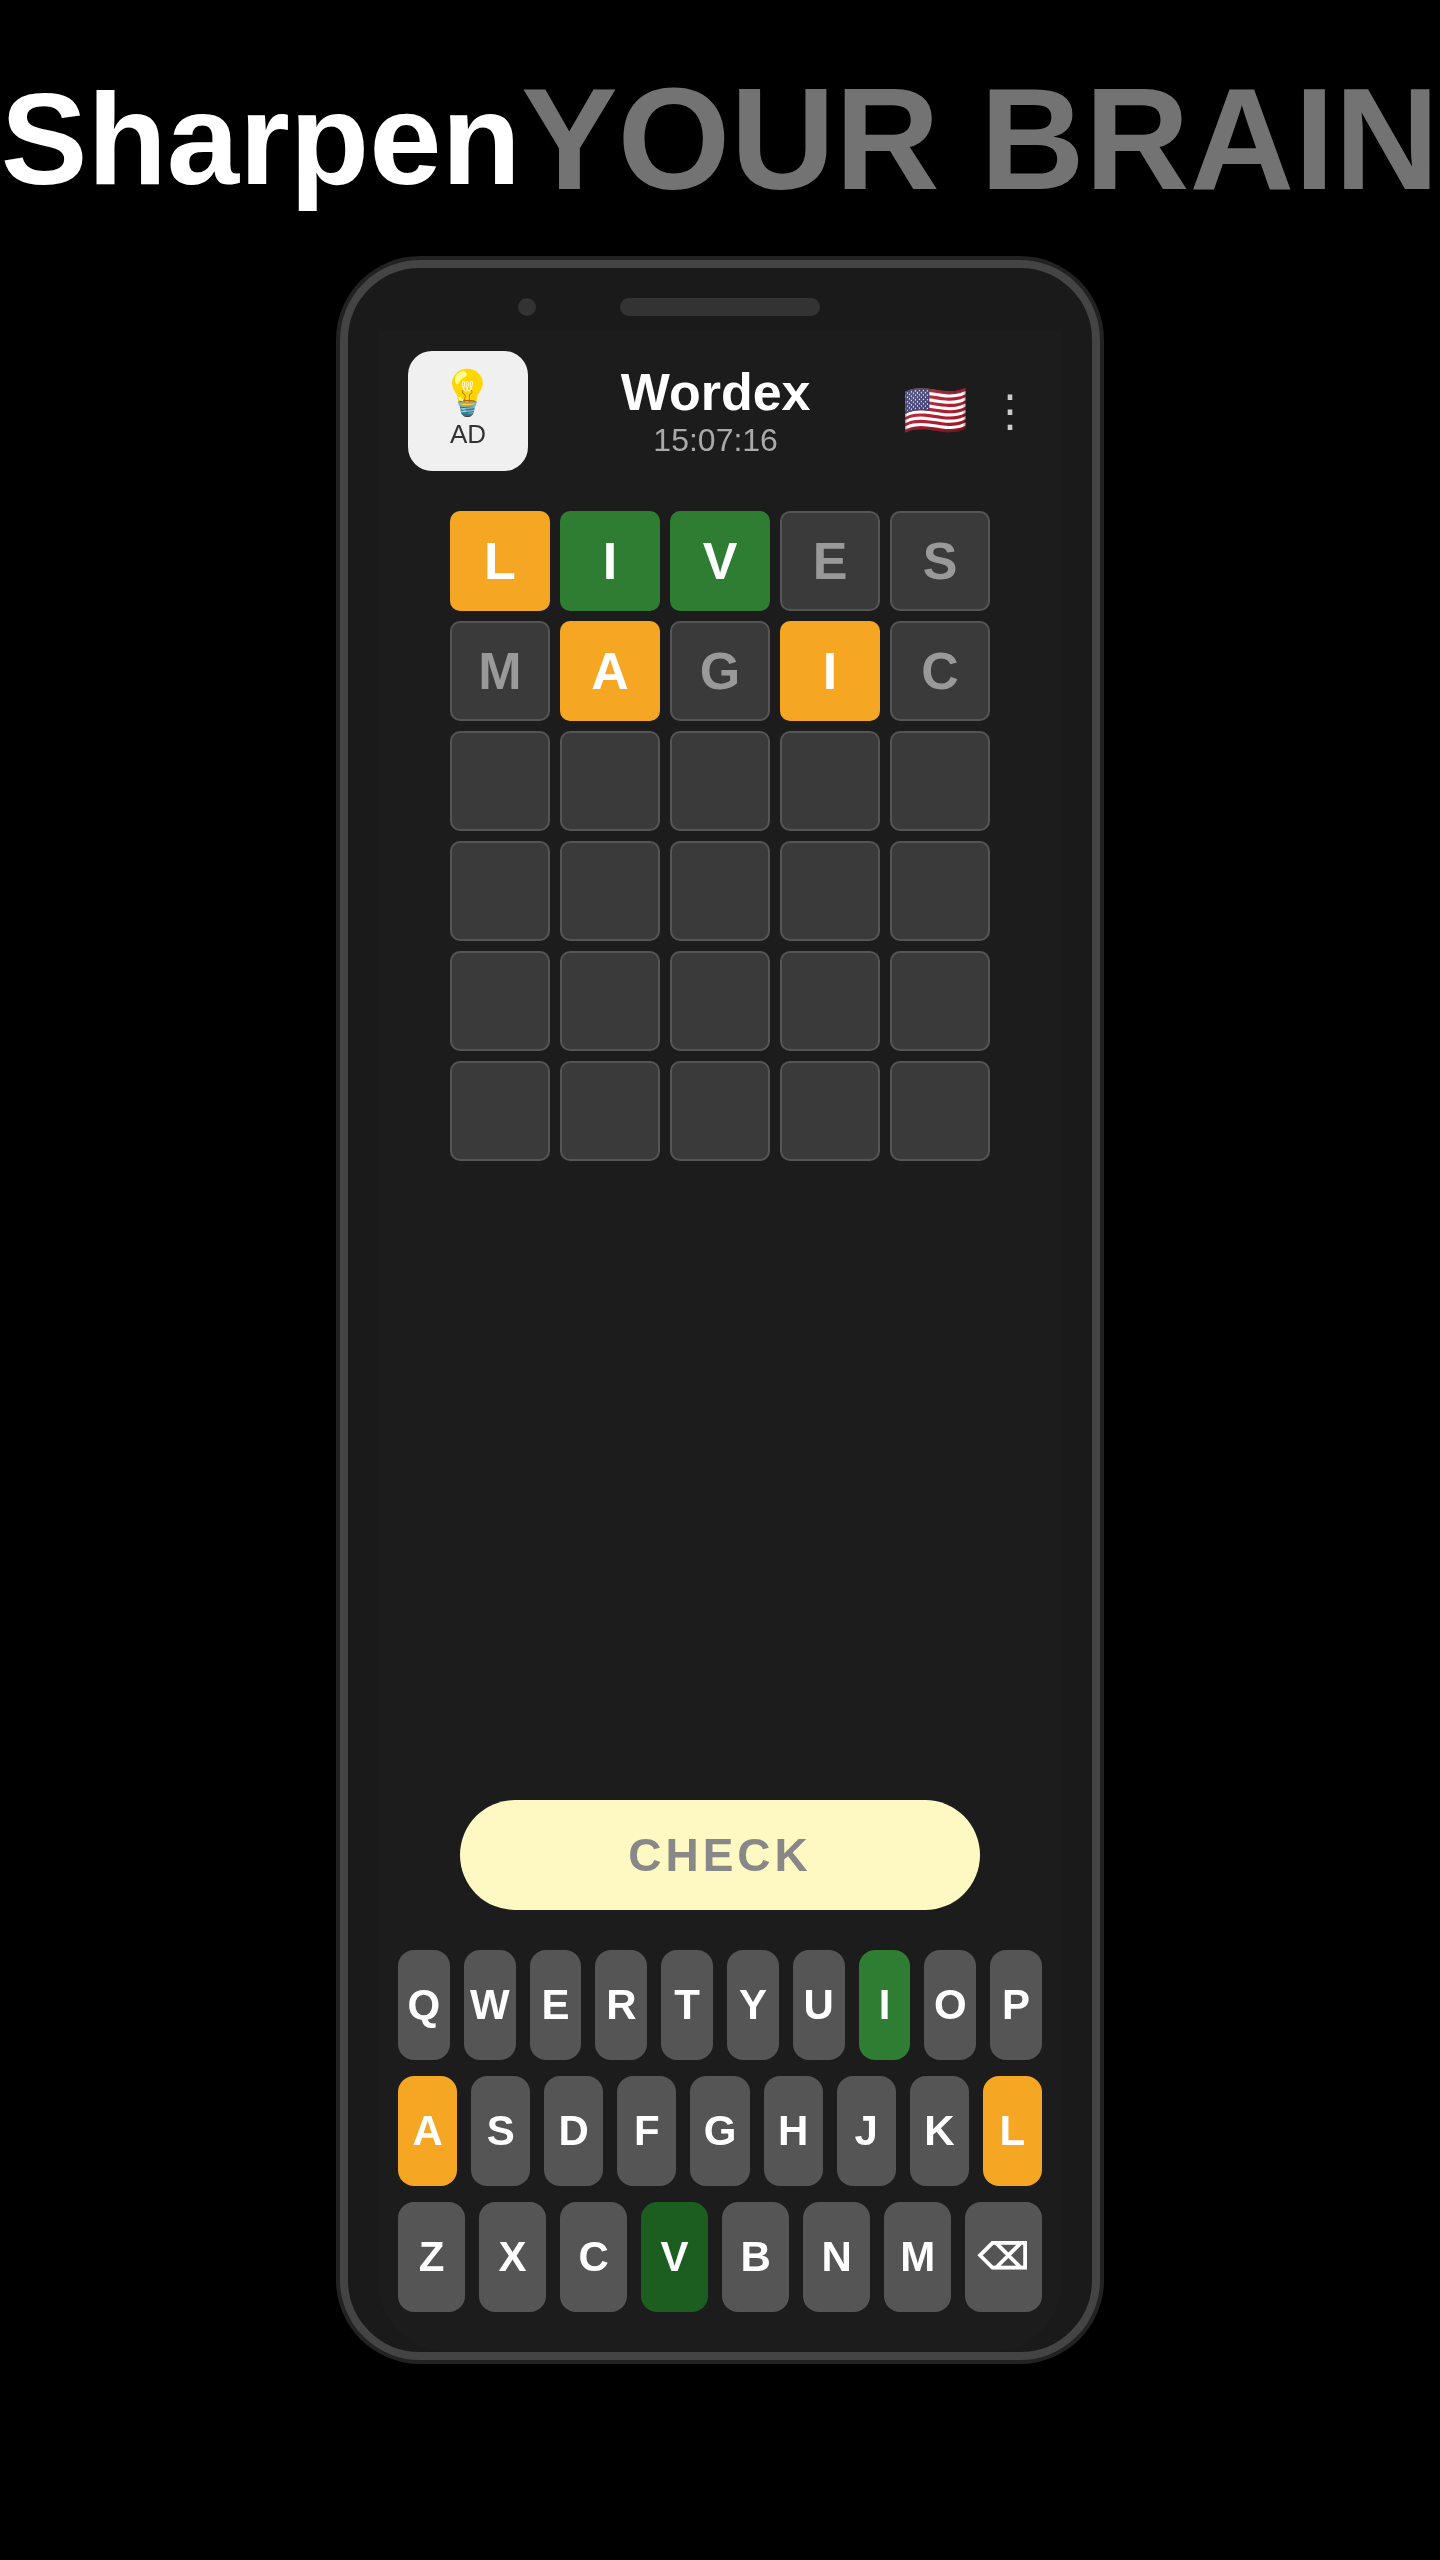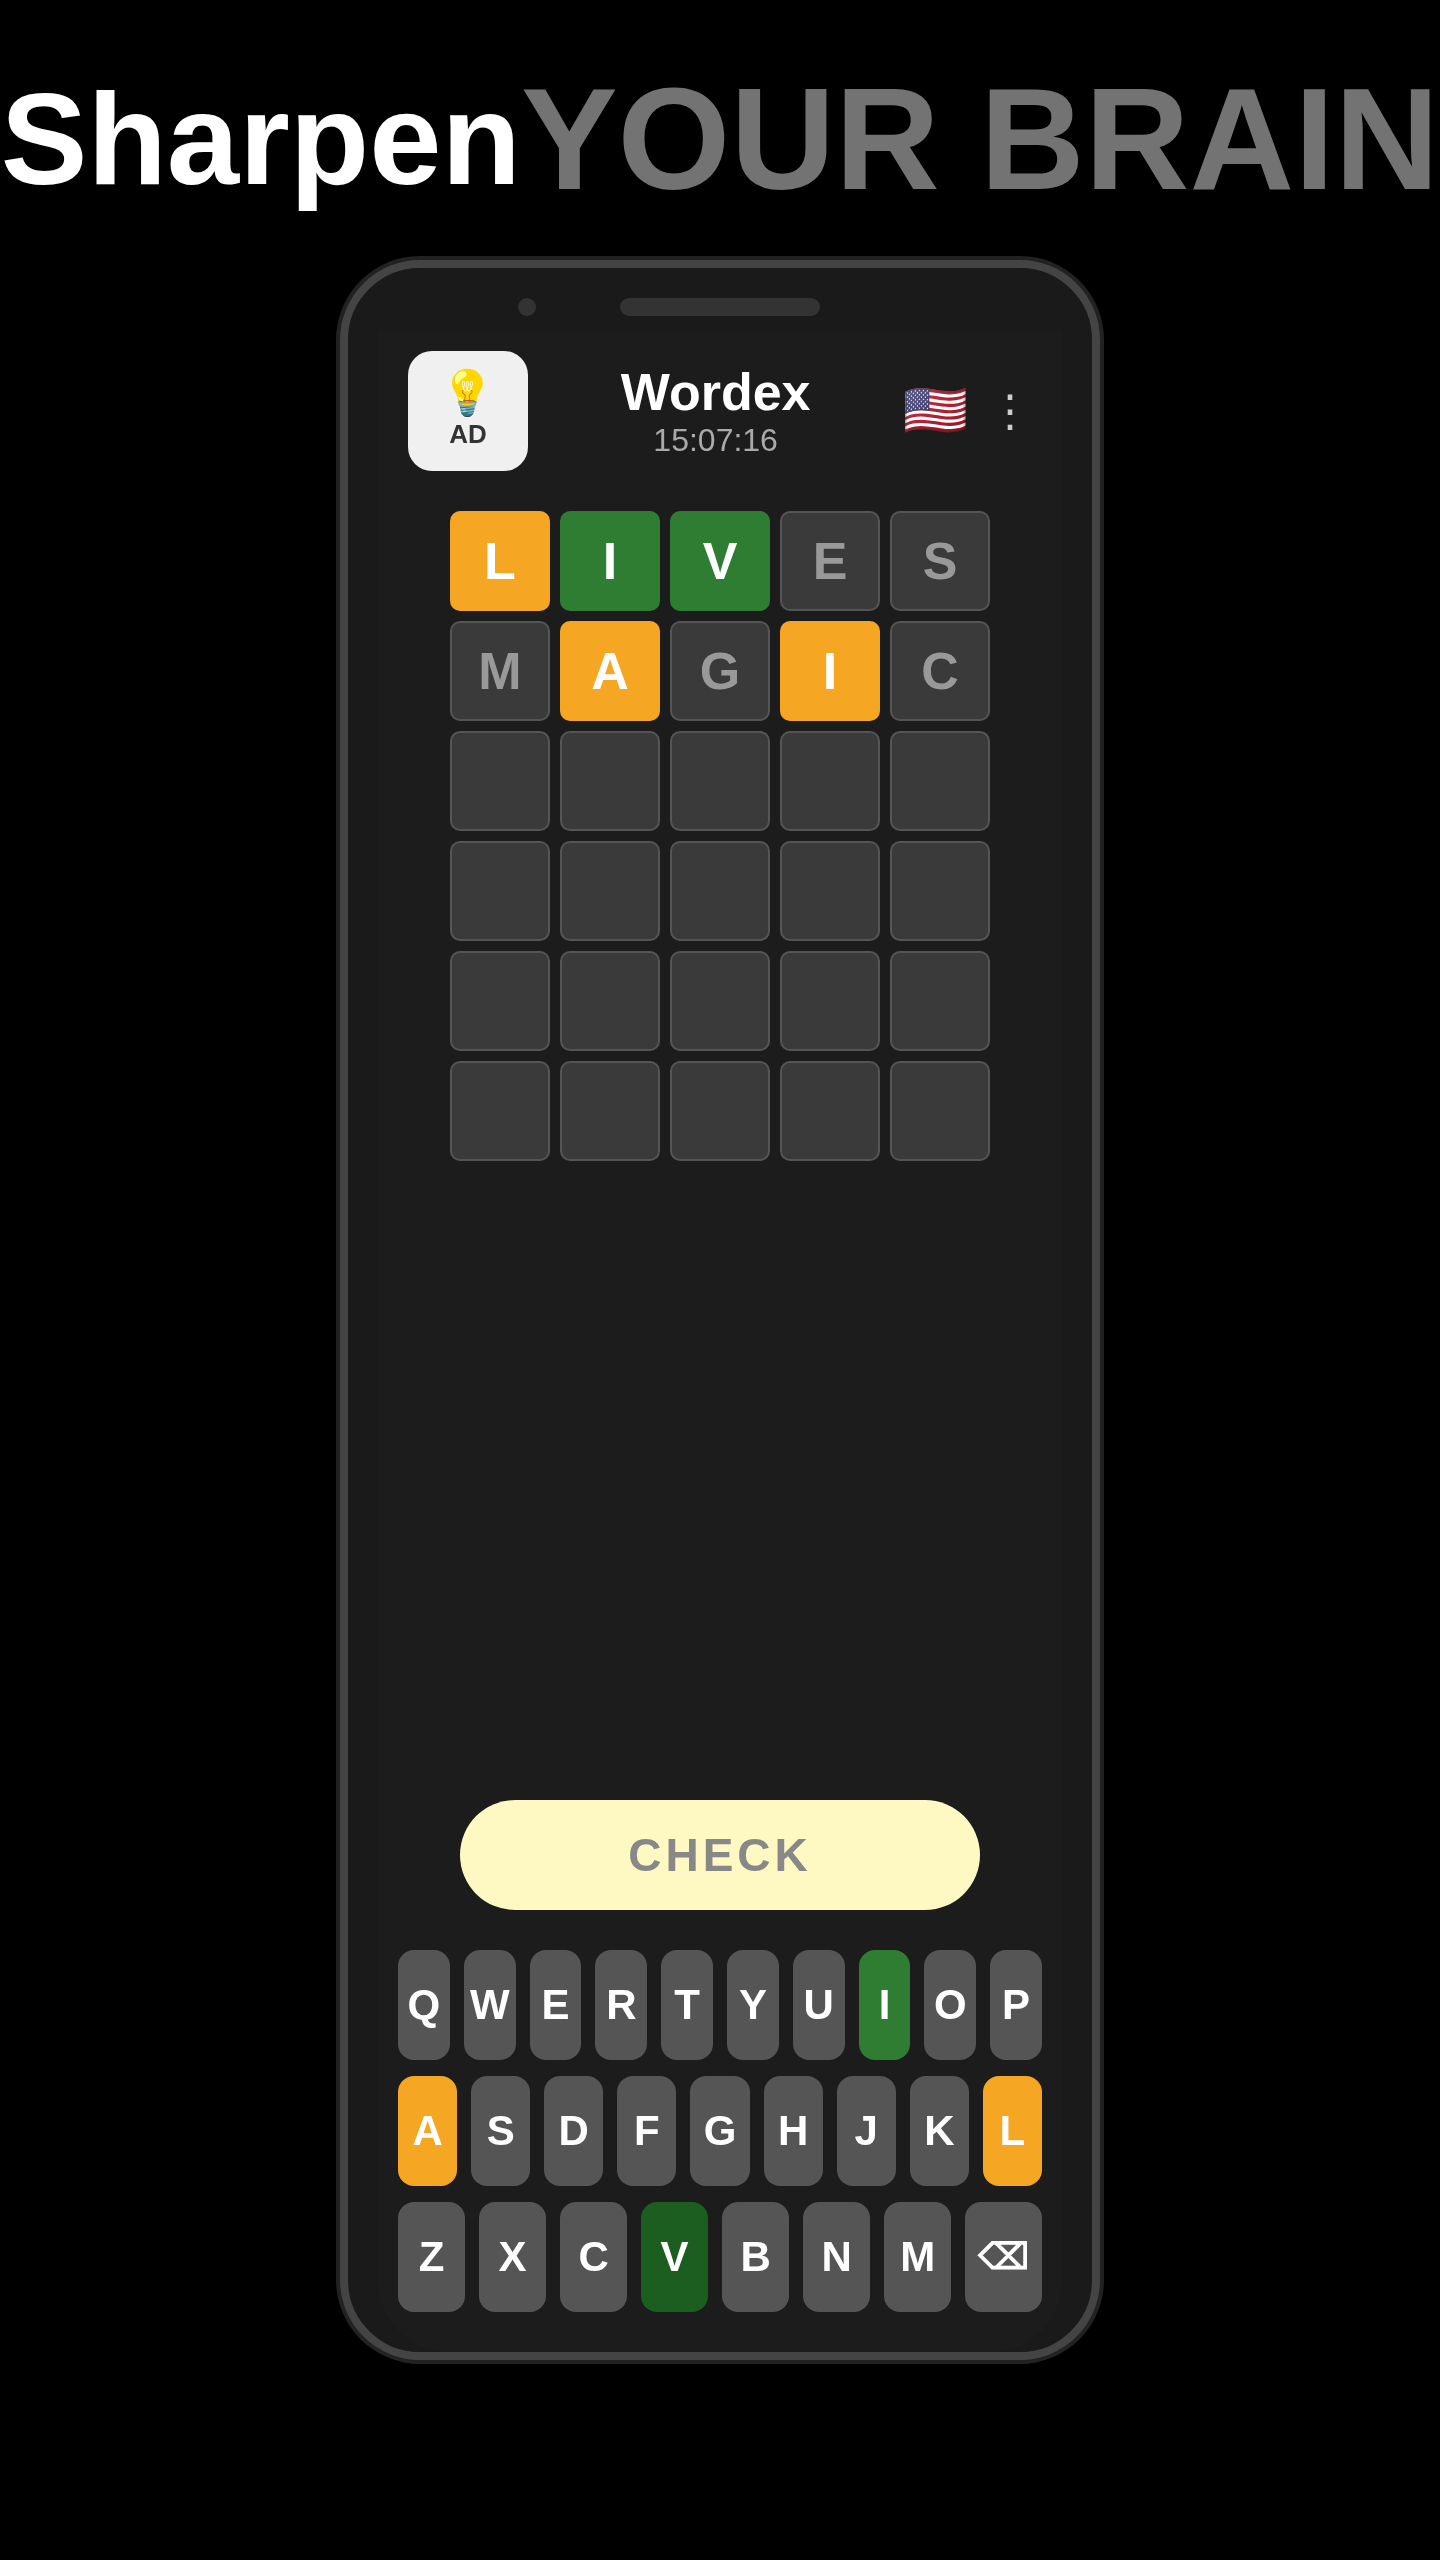--- a/index.html
+++ b/index.html
@@ -113,21 +113,21 @@
       align-items: center;
       justify-content: center;
       cursor: pointer;
     }
     .ad-bulb-icon {
       font-size: 44px;
       line-height: 1;
     }
     .ad-label {
       font-size: 26px;
-      font-weight: 700;
+      font-weight: 400;
       color: #333;
       margin-top: 4px;
       text-align: right;
     }
     .game-title-area {
       flex: 1;
       display: flex;
       flex-direction: column;
       align-items: center;
     }

